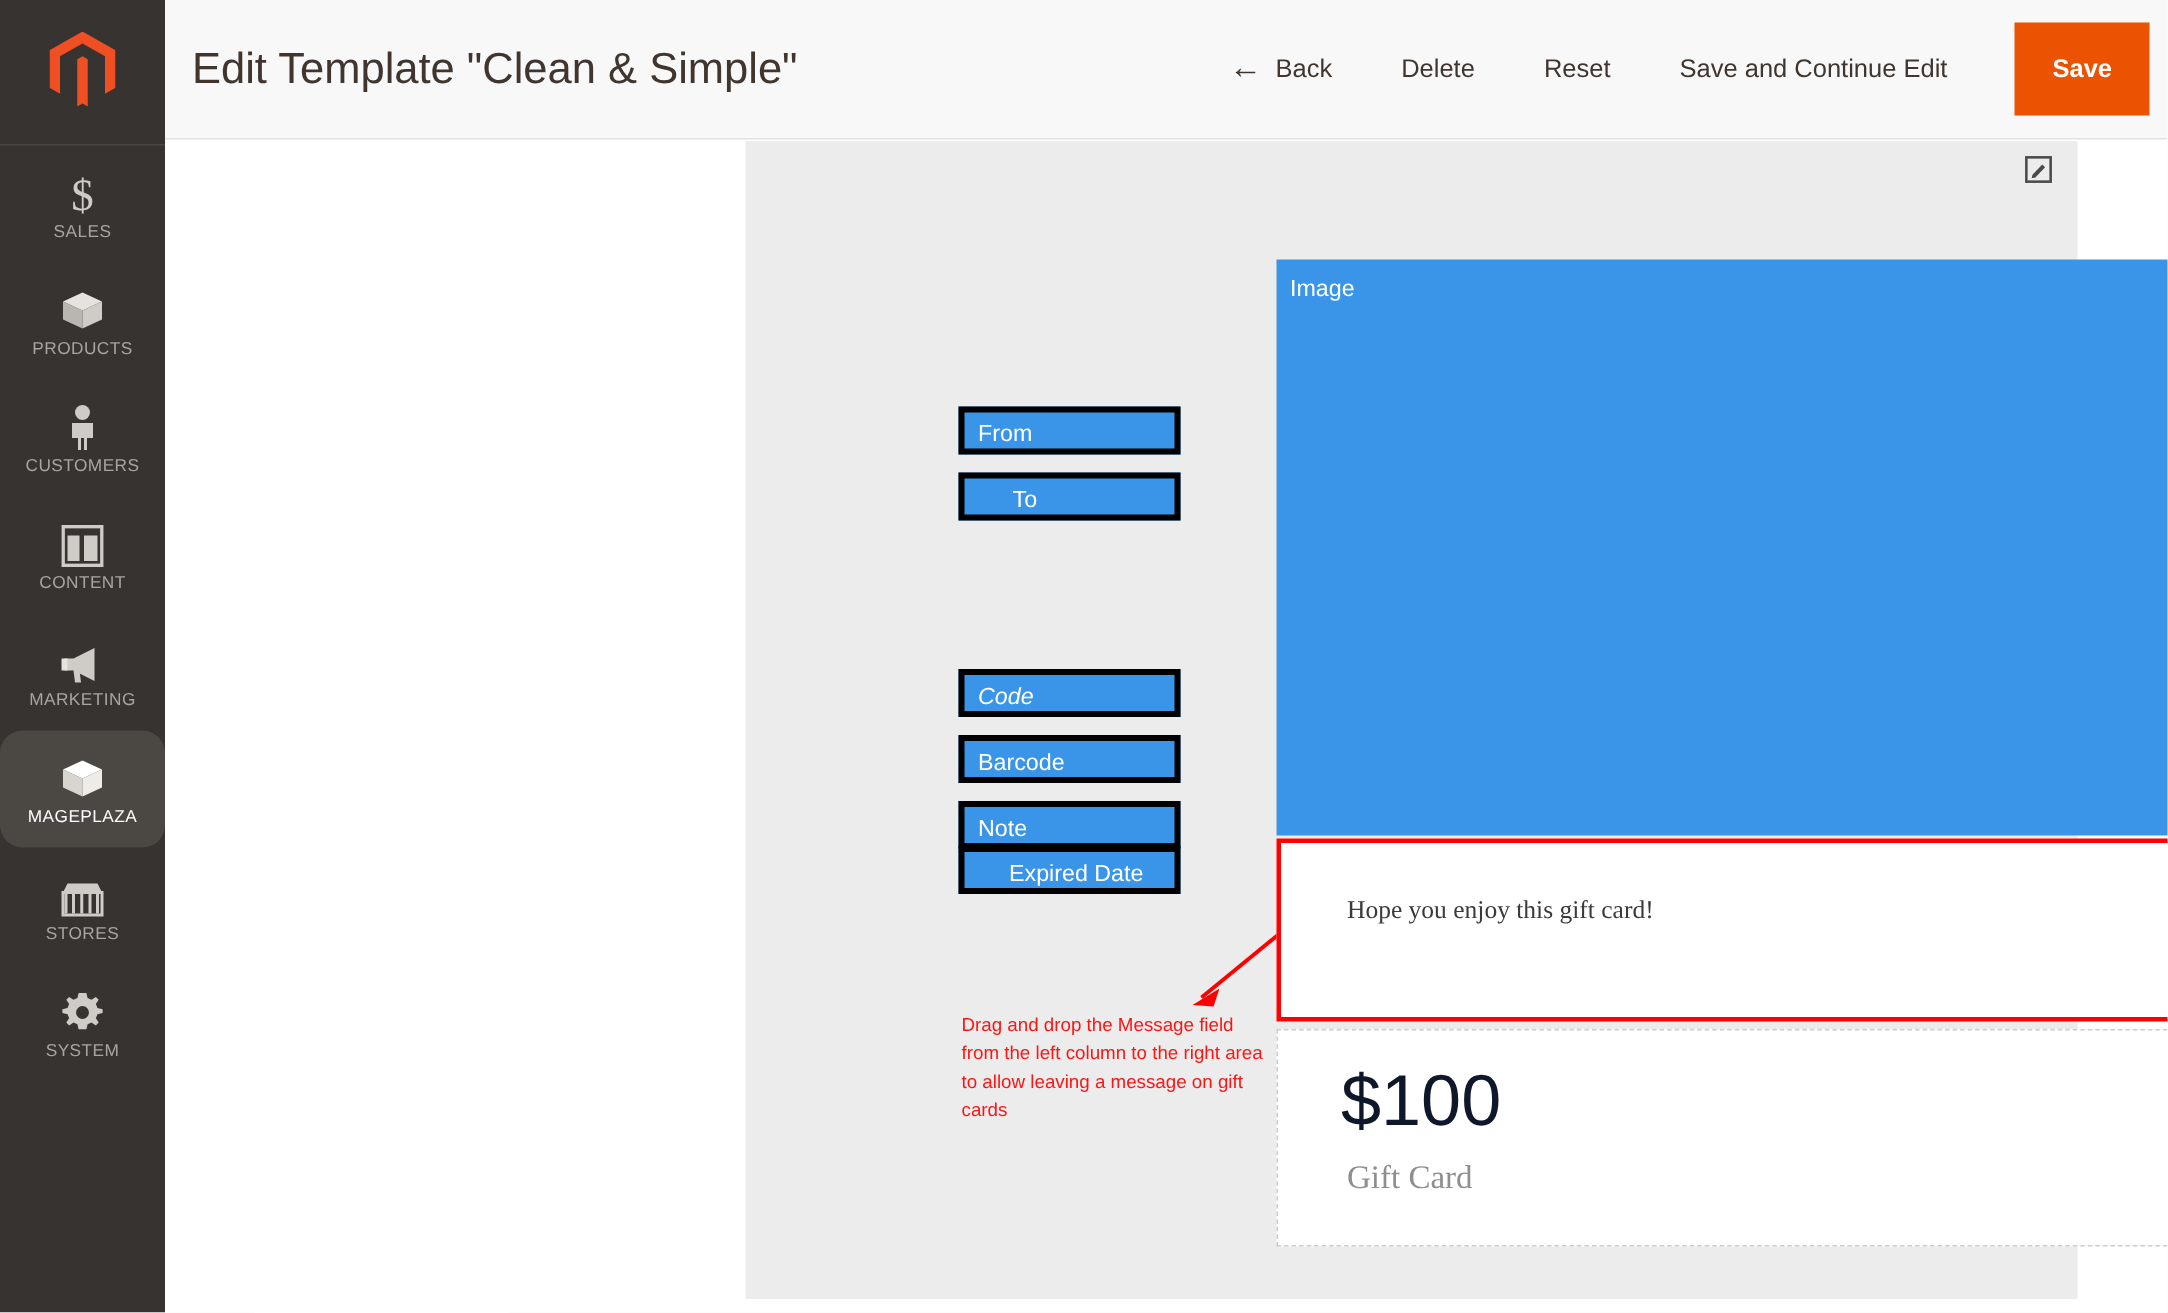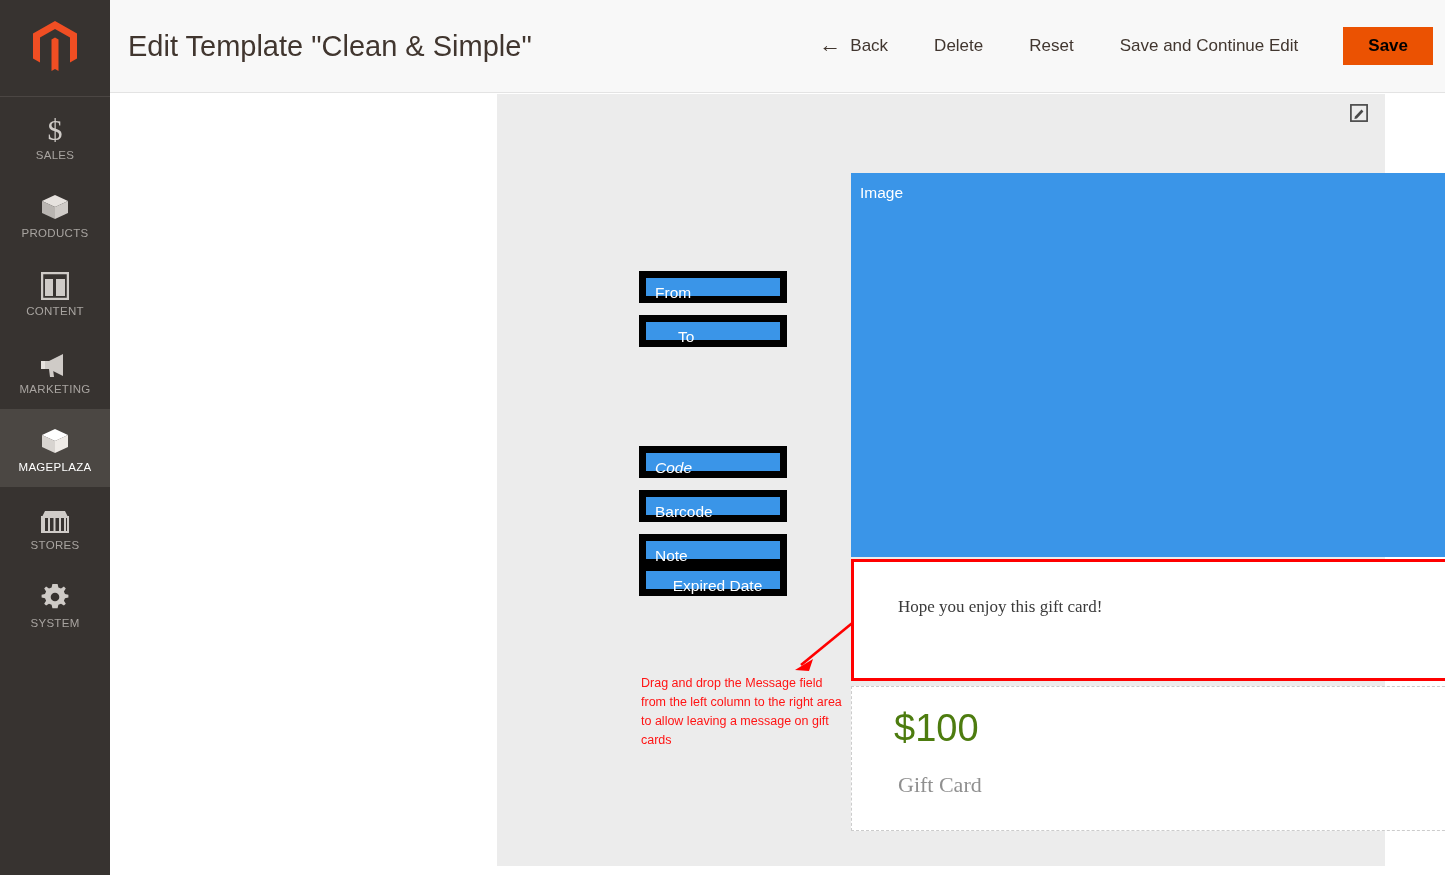--- a/index.html
+++ b/index.html
@@ -33,21 +33,21 @@
   }
   .nav-item {
     height: 78px;
     display: flex;
     flex-direction: column;
     align-items: center;
     justify-content: center;
     cursor: pointer;
     user-select: none;
   }
-  .nav-item.active { background: #4b4743; }
+  .nav-item.active { background: #4b4743; border-radius: 15px; }
   .nav-icon {
     height: 32px;
     display: flex;
     align-items: flex-end;
     justify-content: center;
     margin-bottom: 5px;
   }
   .nav-label {
     color: #a8a4a0;
     font-size: 11.5px;
@@ -95,27 +95,27 @@
     gap: 9px;
   }
   #back-arrow {
     font-size: 22px;
     line-height: 1;
     position: relative;
     top: -1px;
   }
   #save-button {
     background: #eb5202;
-    color: #000000;
+    color: #ffffff;
     border: none;
     font-size: 17px;
     font-weight: bold;
     font-family: "Liberation Sans", sans-serif;
     cursor: pointer;
-    height: 38px;
+    height: 62px;
     padding: 0 25px;
     margin-left: 22px;
     margin-right: 12px;
   }
 
   
   #main {
     position: absolute;
     left: 110px; top: 94px;
     width: 1335px;
@@ -148,21 +148,21 @@
     top: 0;
     width: 150px;
     height: 772px;
   }
   .field-chip {
     position: absolute;
     left: 0;
     width: 148px;
     height: 32px;
     background: #3a95e8;
-    border: 7px solid #000000;
+    border: 4px solid #000000;
     box-sizing: border-box;
     color: #ffffff;
     font-size: 15.5px;
     line-height: 30px;
     padding-left: 9px;
     box-sizing: border-box;
     cursor: move;
     font-family: "Liberation Sans", sans-serif;
   }
   #chip-from { top: 177px; }
@@ -239,22 +239,22 @@
     width: 624px;
     height: 145px;
     border: 1px dashed #cccccc;
     background: #ffffff;
     box-sizing: border-box;
   }
   #amount-value {
     position: absolute;
     left: 42px;
     top: 20px;
-    font-size: 38px;
-    color: #4d7c0f;
+    font-size: 48px;
+    color: #0f172a;
     font-family: "Liberation Sans", sans-serif;
   }
   #amount-caption {
     position: absolute;
     left: 46px;
     top: 85px;
     font-size: 22px;
     color: #8f8f8f;
     font-family: Liberation Serif, serif;
   }
@@ -299,20 +299,29 @@
     <span class="nav-icon">
       <svg width="30" height="30" viewBox="0 0 30 30">
         <polygon points="15,3 28,9 15,15 2,9" fill="#e6e2de"></polygon>
         <polygon points="2,9 15,15 15,27 2,21" fill="#b9b5b1"></polygon>
         <polygon points="28,9 15,15 15,27 28,21" fill="#cfcbc7"></polygon>
       </svg>
     </span>
     <span class="nav-label">PRODUCTS</span>
   </div>
 
+  <div class="nav-item">
+    <span class="nav-icon">
+      <svg width="22" height="30" viewBox="0 0 22 30">
+        <circle cx="11" cy="5" r="5" fill="#cfcbc7"></circle>
+        <path d="M4,12 h14 v10 h-4 v8 h-2 v-8 h-2 v8 h-2 v-8 h-4 z" fill="#cfcbc7"></path>
+      </svg>
+    </span>
+    <span class="nav-label">CUSTOMERS</span>
+  </div>
 
   <div class="nav-item">
     <span class="nav-icon">
       <svg width="28" height="28" viewBox="0 0 28 28">
         <rect x="1" y="1" width="26" height="26" fill="none" stroke="#cfcbc7" stroke-width="2.5"></rect>
         <rect x="4" y="7" width="8" height="17" fill="#cfcbc7"></rect>
         <rect x="15" y="7" width="9" height="17" fill="#cfcbc7"></rect>
       </svg>
     </span>
     <span class="nav-label">CONTENT</span>

